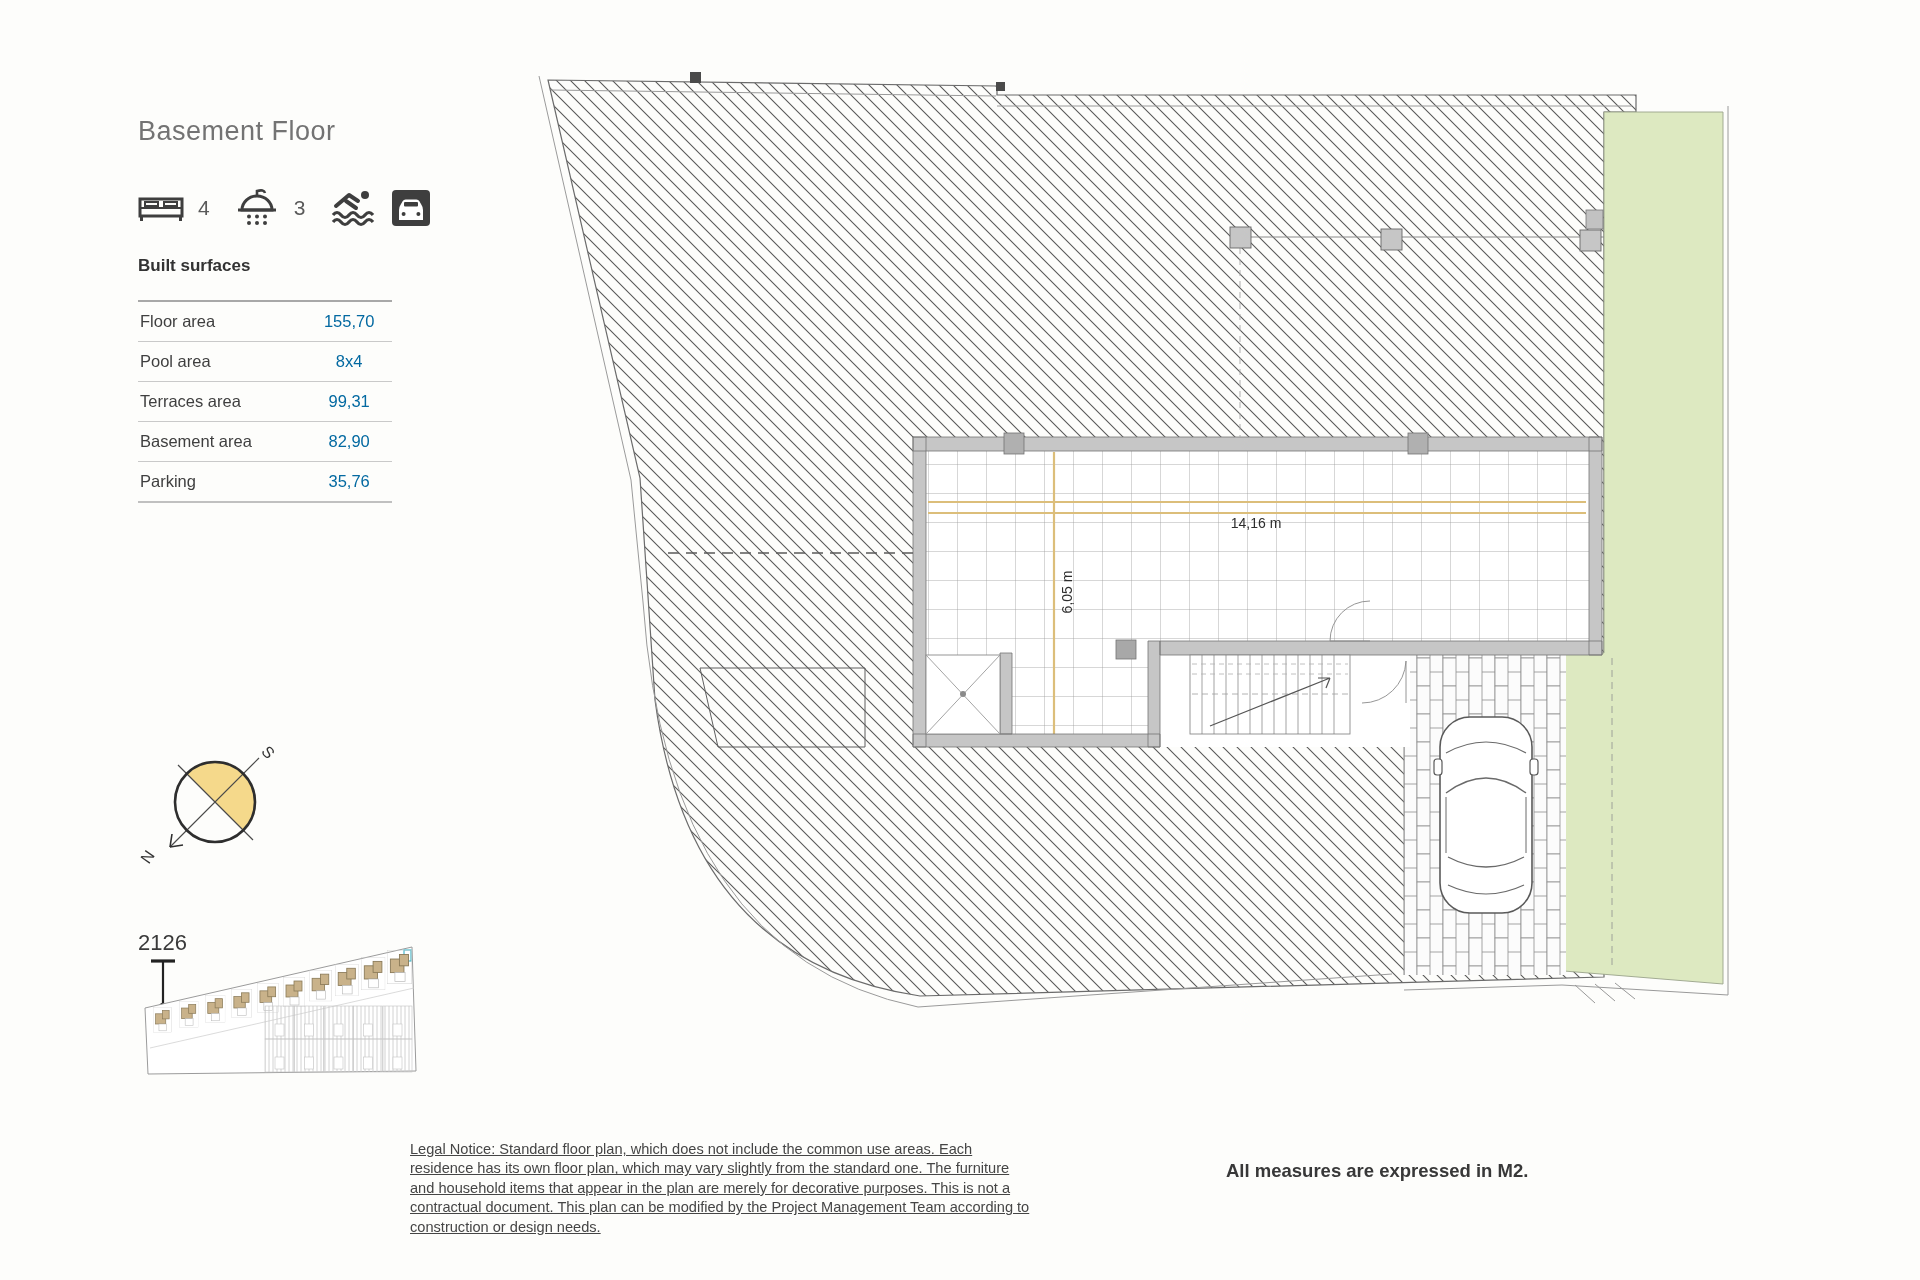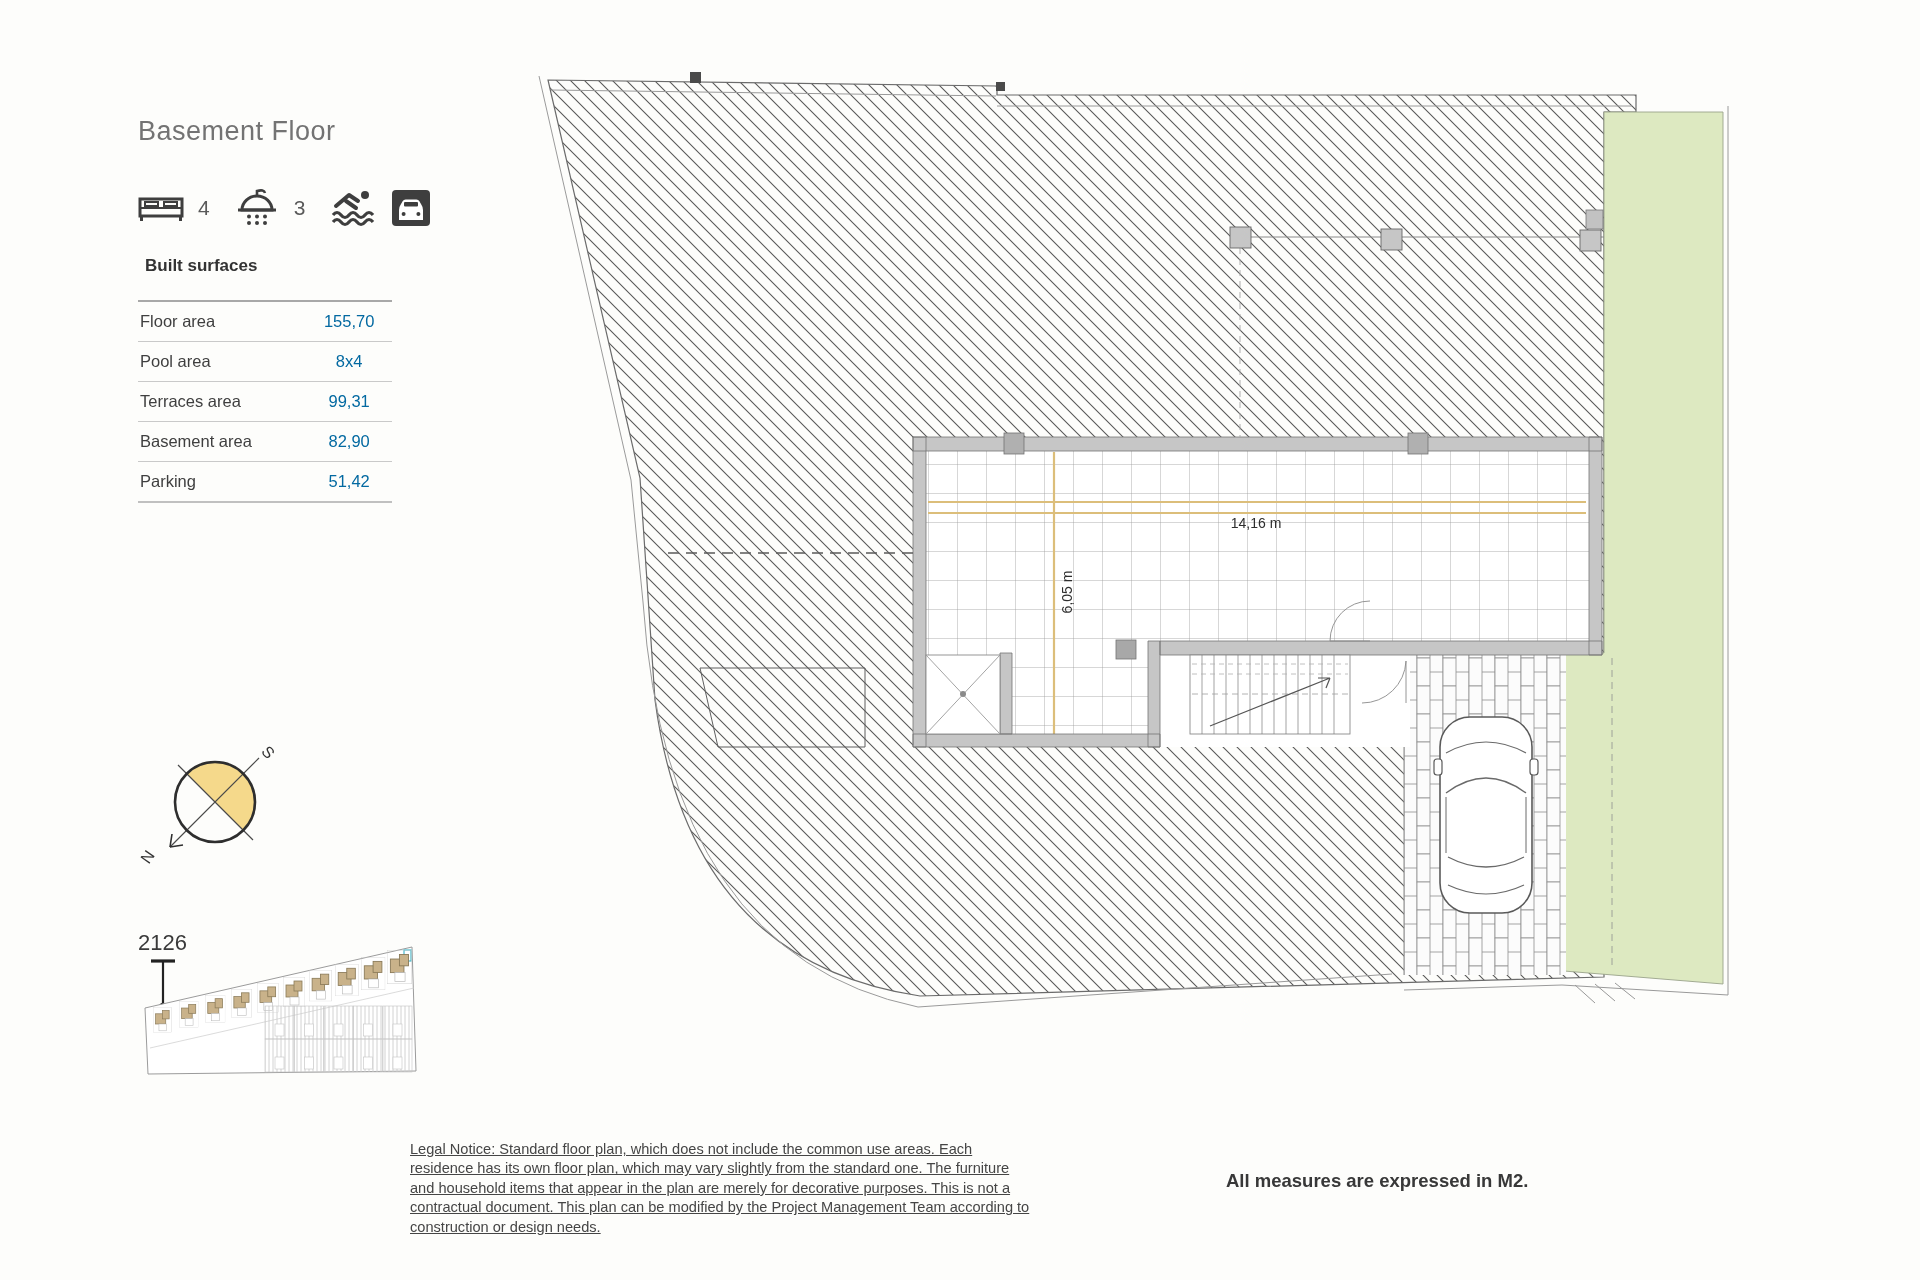--- a/index.html
+++ b/index.html
@@ -2,29 +2,29 @@
 <html><head>
 <meta charset="utf-8">
 <style>
   html,body{margin:0;padding:0;}
   body{width:1920px;height:1280px;background:#fdfdfb;position:relative;overflow:hidden;
        font-family:"Liberation Sans",sans-serif;color:#3d3d3d;}
   .abs{position:absolute;}
   #title{left:138px;top:116px;font-size:27px;letter-spacing:.5px;color:#737373;}
   #amenities{left:138px;top:188px;display:flex;align-items:center;gap:14px;}
   .amen-count{font-size:21px;color:#5a5a5a;margin-right:10px;}
-  #built-heading{left:138px;top:256px;font-size:17px;font-weight:bold;color:#333;margin-left:7px;}
+  #built-heading{left:138px;top:256px;font-size:17px;font-weight:bold;color:#333;}
   #surfaces-table{left:138px;top:300px;width:254px;border-collapse:collapse;
                   border-top:2px solid #a8a8a8;border-bottom:2px solid #c0c0c0;}
   #surfaces-table td{border-bottom:1px solid #c9c9c9;height:37px;font-size:16.5px;vertical-align:middle;}
   #surfaces-table tr:last-child td{border-bottom:none;}
   #surfaces-table td.lbl{color:#3f3f3f;padding-left:2px;}
   #surfaces-table td.val{color:#0369a1;text-align:center;padding-right:4px;}
   #legal{left:410px;top:1140px;width:622px;font-size:14.6px;line-height:1.33;color:#454545;text-decoration:underline;}
-  #measures{left:1226px;top:1160px;font-size:18.5px;font-weight:600;color:#383838;margin-top:10px;}
+  #measures{left:1226px;top:1160px;font-size:18.5px;font-weight:600;color:#383838;}
   svg text{font-family:"Liberation Sans",sans-serif;}
 </style>
 </head>
 <body>
 
 <div id="title" class="abs">Basement Floor</div>
 
 <div id="amenities" class="abs">
 
   <svg width="46" height="36" viewBox="0 0 46 36">
@@ -84,21 +84,21 @@
     <tr>
       <td class="lbl">Terraces area</td>
       <td class="val">99,31</td>
       </tr>
     <tr>
       <td class="lbl">Basement area</td>
       <td class="val">82,90</td>
       </tr>
     <tr>
       <td class="lbl">Parking</td>
-      <td class="val">51,42</td>
+      <td class="val">35,76</td>
       </tr>
   </tbody>
 </table>
 
 <div id="legal" class="abs">Legal Notice: Standard floor plan, which does not include the common use areas. Each residence has its own floor plan, which may vary slightly from the standard one. The furniture and household items that appear in the plan are merely for decorative purposes. This is not a contractual document. This plan can be modified by the Project Management Team according to construction or design needs.</div>
 <div id="measures" class="abs">All measures are expressed in M2.</div>
 
 <svg class="abs" style="left:0;top:0" width="1920" height="1280" viewBox="0 0 1920 1280">
   <defs>
     <pattern id="hatch" width="14" height="14" patternUnits="userSpaceOnUse">

